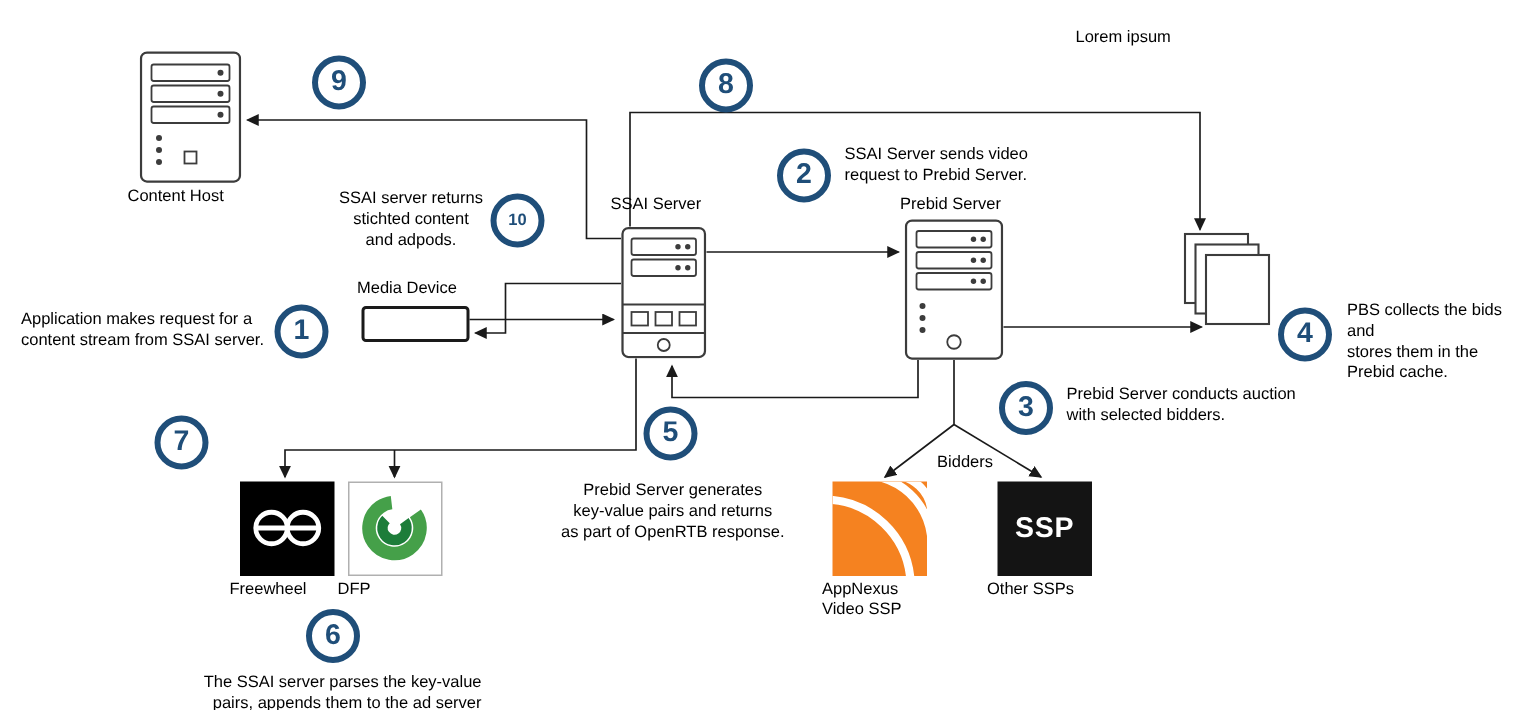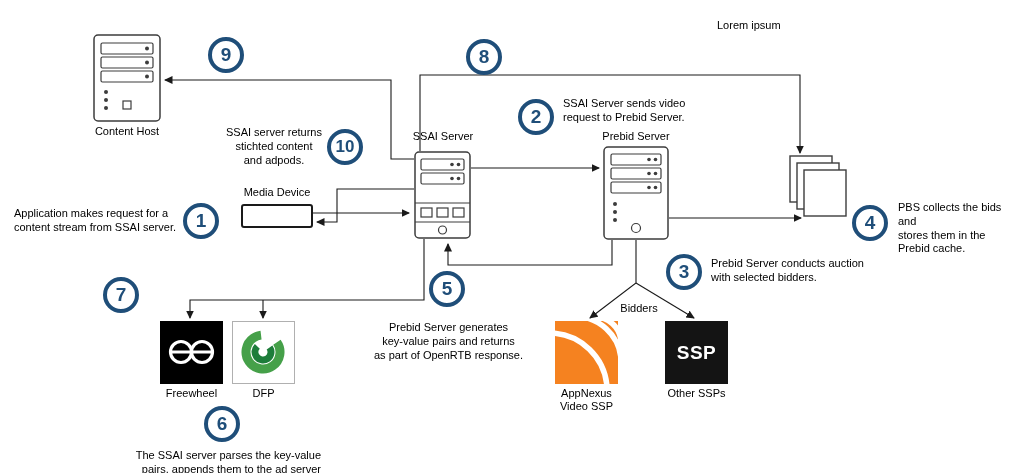--- a/index.html
+++ b/index.html
@@ -5,21 +5,21 @@
   * { margin:0; padding:0; box-sizing:border-box; }
   html,body { background:#ffffff; font-family:"Liberation Sans", sans-serif; }
   .canvas { position:relative; width:1015px; height:473px; background:#fff; overflow:hidden;margin-top:18px; }
   .title { position:absolute; font-size:11px; color:#000; }
   .wires { position:absolute; left:0; top:0; z-index:1; }
   .wire { fill:none; stroke:#1a1a1a; stroke-width:1.1; }
   .step-circle { position:absolute; width:36px; height:36px; border:4px solid #1f4e79; border-radius:50%;
                  background:#fff; color:#1f4e79; font-weight:bold; font-size:19px;
                  display:flex; align-items:center; justify-content:center; z-index:4; }
   .step-text { position:absolute; font-size:11px; line-height:1.25; color:#000; white-space:pre-line; z-index:3; }
-  .node-label { position:absolute; font-size:11px; line-height:1.2; color:#000; text-align:center; white-space:pre-line; z-index:3; }
+  .node-label { position:absolute; font-size:11px; line-height:1.2; color:#000; white-space:pre-line; z-index:3; }
   .logo-box { position:absolute; width:63px; height:63px; z-index:2; }
   .fw { background:#000; }
   .dfp { background:#fff; border:1px solid #b0b0b0; }
   .apn { background:#f58220; overflow:hidden; }
   .ssp { background:#141414; display:flex; align-items:center; justify-content:center; }
   .ssp-text { color:#fff; font-size:19px; font-weight:700; letter-spacing:0.5px; }
   .media-box { position:absolute; left:241px; top:186px; width:72px; height:24px;
                background:#fff; border:2px solid #1a1a1a; border-radius:3px; z-index:2; }
   .icon-wrap { position:absolute; z-index:2; }
 </style>
@@ -128,21 +128,21 @@
   <div class="logo-box dfp" style="left:232px;top:303px">
     <svg width="61" height="61">
       <g transform="rotate(-35 30 30)">
         <circle cx="30" cy="30" r="17" fill="none" stroke="#45a049" stroke-width="9" stroke-dasharray="88 19"></circle>
         <circle cx="30" cy="30" r="8" fill="none" stroke="#1d7d3a" stroke-width="7" stroke-dasharray="36 15"></circle>
       </g>
     </svg>
   </div>
   <div class="node-label" style="left:225px;top:369px;width:77px">DFP</div>
 
-  <div class="node-label" style="left:616px;top:284px;width:46px;text-align:center">Bidders</div>
+  <div class="node-label" style="left:616px;top:284px;width:46px;text-align:right">Bidders</div>
 
   <div class="logo-box apn" style="left:555px;top:303px">
     <svg width="63" height="63">
       <path d="M 14,-4 A 46,46 0 0 1 66,44" stroke="#fff" stroke-width="5.5" fill="none"></path>
       <path d="M -4,12 A 58,58 0 0 1 52,66" stroke="#fff" stroke-width="5.5" fill="none"></path>
       <path d="M 40,-4 A 26,26 0 0 1 66,20" stroke="#fff" stroke-width="5.5" fill="none"></path>
     </svg>
   </div>
   <div class="node-label" style="left:548px;top:369px;width:77px">AppNexus
 Video SSP</div>
@@ -154,21 +154,21 @@
 
   <div class="step-circle" style="left:183px;top:185px">1</div>
   <div class="step-circle" style="left:518px;top:81px">2</div>
   <div class="step-circle" style="left:666px;top:236px">3</div>
   <div class="step-circle" style="left:852px;top:187px">4</div>
   <div class="step-circle" style="left:429px;top:253px">5</div>
   <div class="step-circle" style="left:204px;top:388px">6</div>
   <div class="step-circle" style="left:103px;top:259px">7</div>
   <div class="step-circle" style="left:466px;top:21px">8</div>
   <div class="step-circle" style="left:208px;top:19px">9</div>
-  <div class="step-circle" style="left:327px;top:111px;font-size:17px">10</div>
+  <div class="step-circle" style="left:327px;top:111px;font-size:11px">10</div>
 
   <div class="step-text" style="left:14px;top:189px;width:168px">Application makes request for a
 content stream from SSAI server.</div>
   <div class="step-text" style="left:563px;top:79px;width:150px">SSAI Server sends video
 request to Prebid Server.</div>
   <div class="step-text" style="left:711px;top:239px;width:178px">Prebid Server conducts auction
 with selected bidders.</div>
   <div class="step-text" style="left:898px;top:183px;width:114px">PBS collects the bids and
 stores them in the
 Prebid cache.</div>

